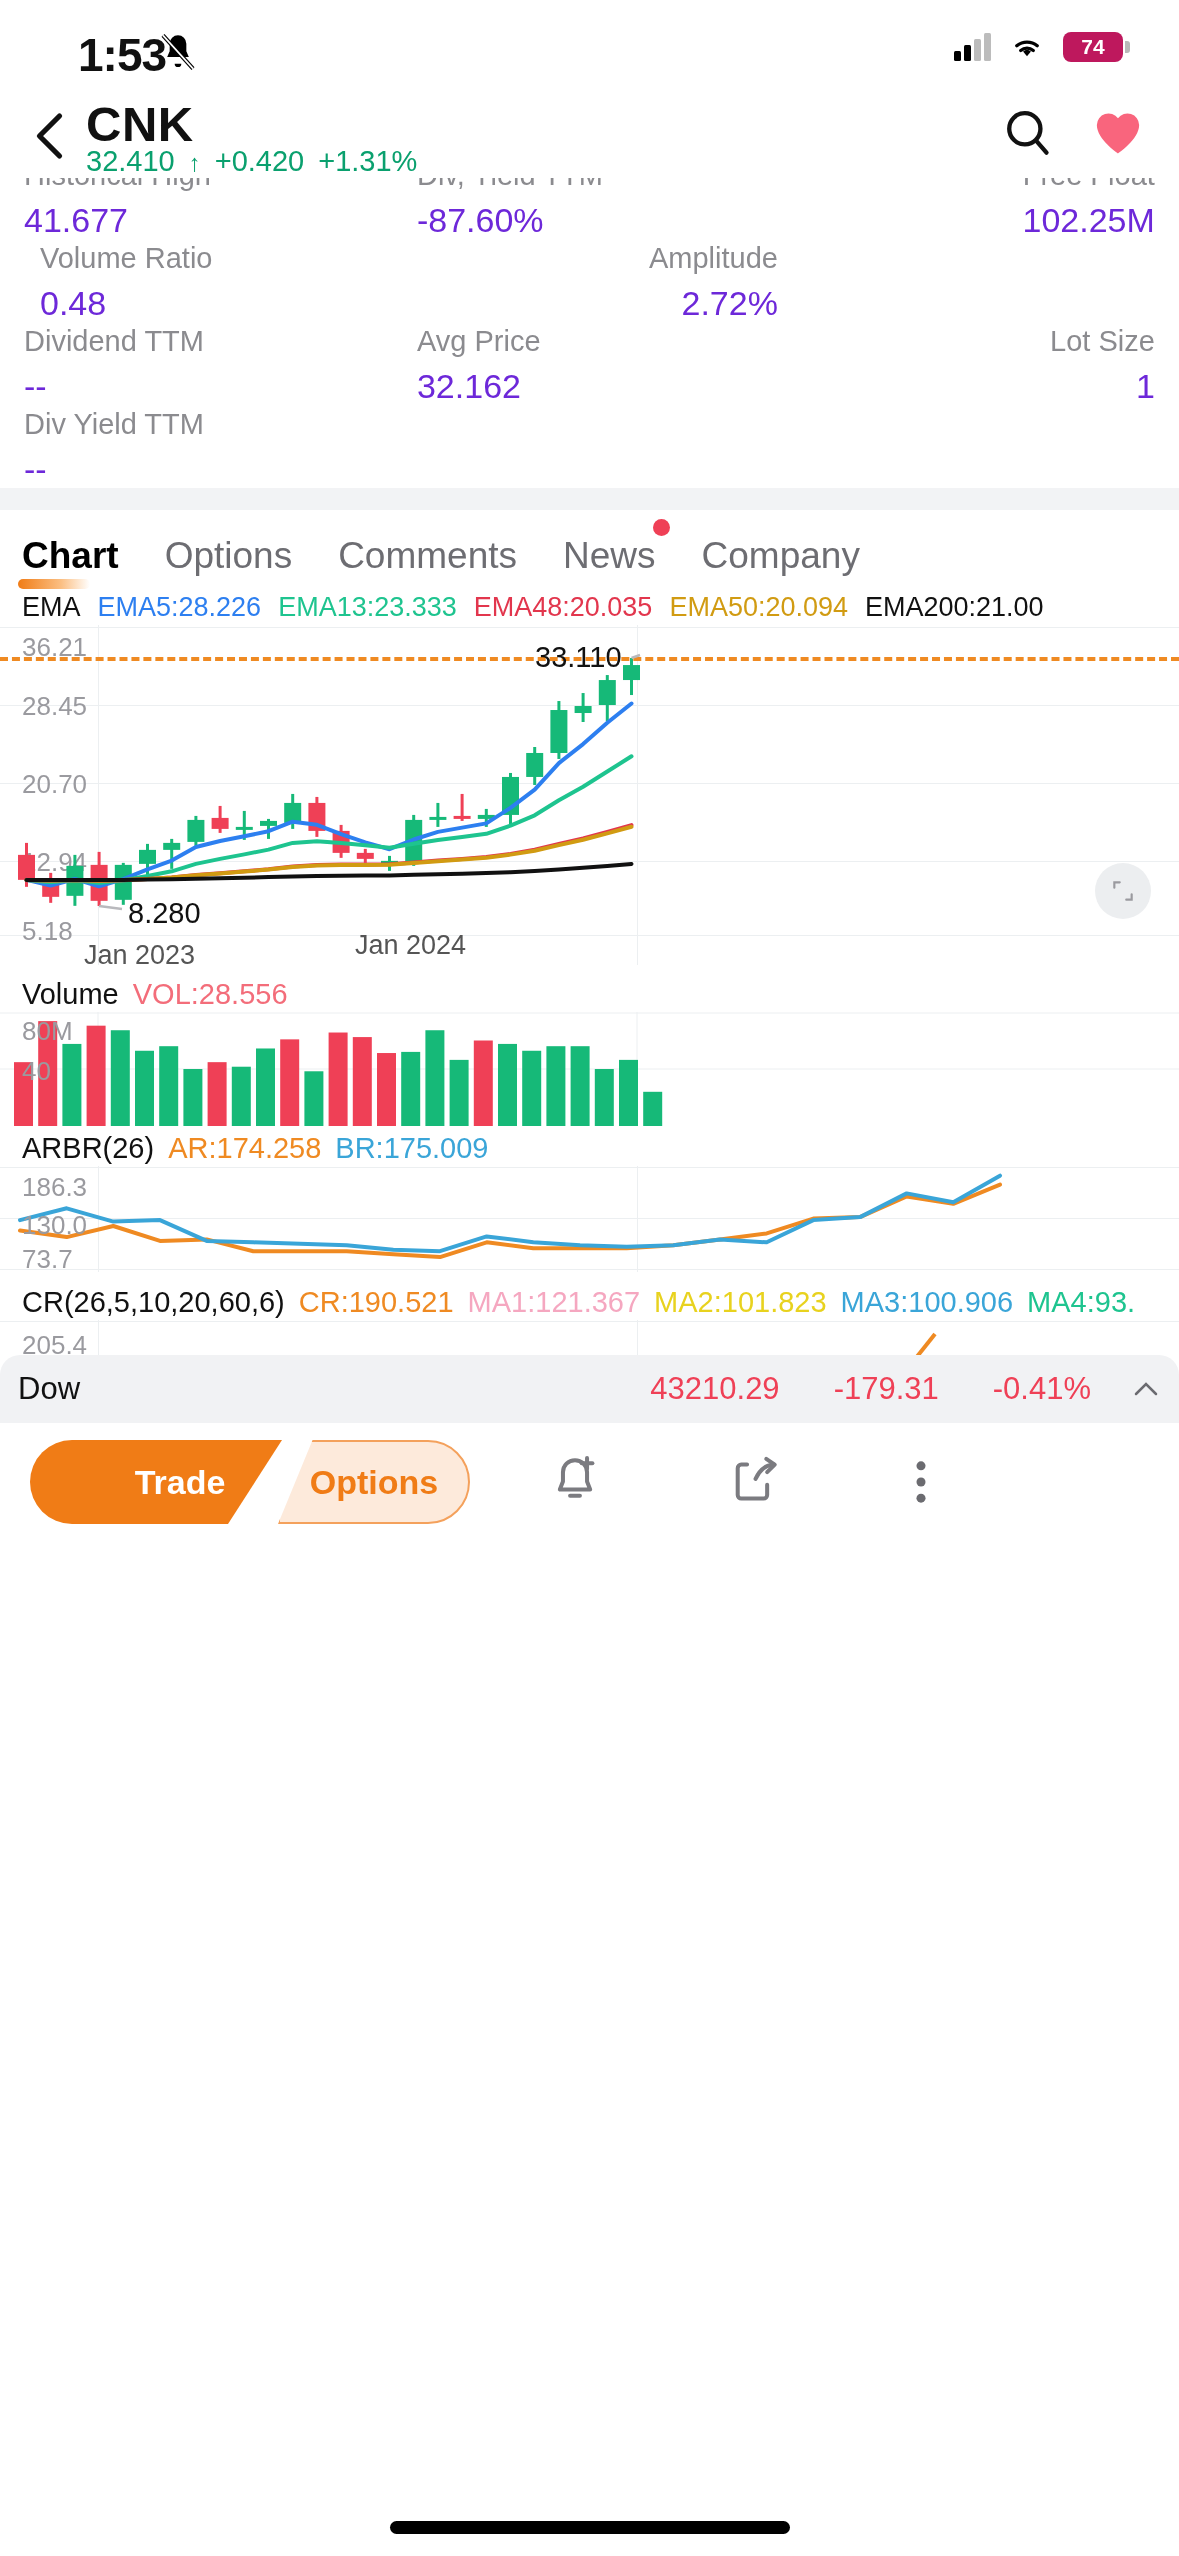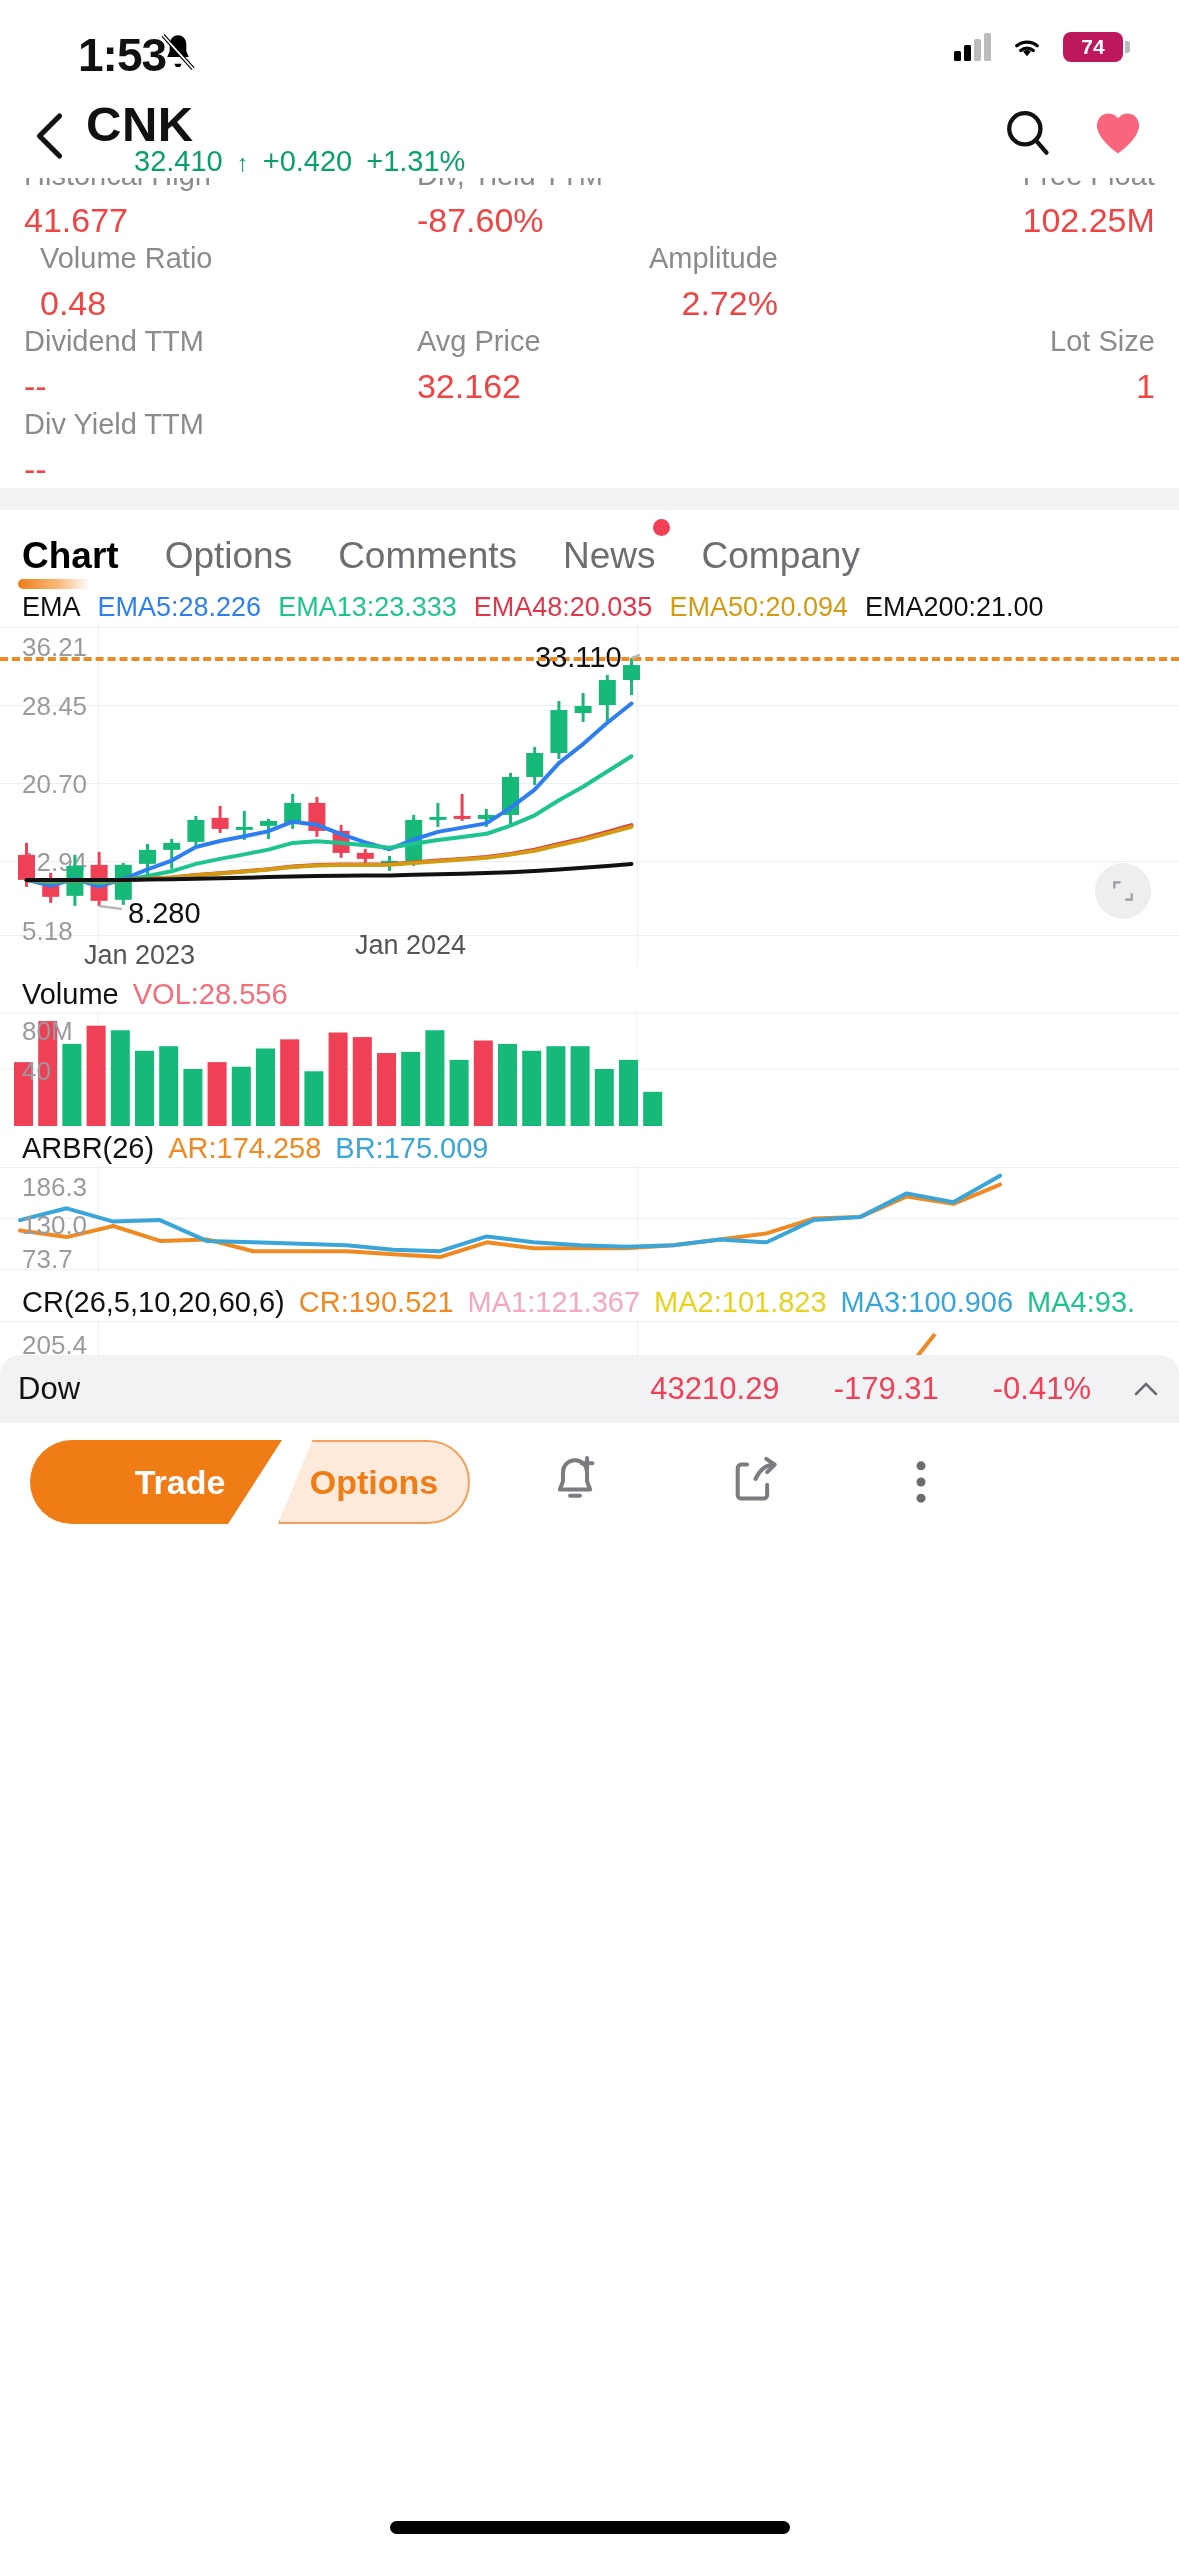--- a/index.html
+++ b/index.html
@@ -34,38 +34,38 @@
   }
   .batt:after{
     content:""; position:absolute; right:-7px; top:9px;
     width:5px; height:12px; background:#b9b9b9; border-radius:0 3px 3px 0;
   }
 
   
   .navbar { position:absolute; top:100px; left:0; width:1179px; height:78px; }
   .back { position:absolute; left:22px; top:6px; width:60px; height:60px; }
   .nav-title { position:absolute; left:86px; top:-4px; font-size:49px; font-weight:700; letter-spacing:.5px; }
-  .nav-quote { position:absolute; left:86px; top:45px; font-size:29px; color:#0aa06e; font-weight:400; white-space:nowrap;margin-left:48px; }
+  .nav-quote { position:absolute; left:86px; top:45px; font-size:29px; color:#0aa06e; font-weight:400; white-space:nowrap; }
   .nav-quote .arr { font-size:24px; }
   .nav-quote span { margin-right:14px; }
   .nav-actions { position:absolute; right:34px; top:6px; display:flex; align-items:center; gap:38px; }
   .srch { width:52px; height:52px; }
   .heart { width:54px; height:50px; }
 
   
   .stats {
     position:absolute; top:178px; left:0; width:1179px; height:310px;
     padding:0 24px; overflow:hidden;
   }
   .srow { display:flex; width:100%; height:83px; }
   .scell { width:33.33%; }
   .scell.c2 { text-align:left; padding-left:16px;}
   .scell.c3 { text-align:right; }
   .slabel { font-size:29px; color:#8b8b8f; line-height:46px; }
-  .svalue { font-size:34px; color:#ef4444; line-height:44px; }
+  .svalue { font-size:34px; color:#6d28d9; line-height:44px; }
   .clip-top { margin-top:-26px; }
 
   .divider { position:absolute; top:488px; left:0; width:1179px; height:22px; background:#f2f3f5; }
 
   
   .tabs {
     position:absolute; top:510px; left:0; width:1179px; height:92px;
     display:flex; align-items:center; padding-left:22px; gap:46px;
   }
   .tab { font-size:37px; color:#6d6d72; position:relative; white-space:nowrap; }

